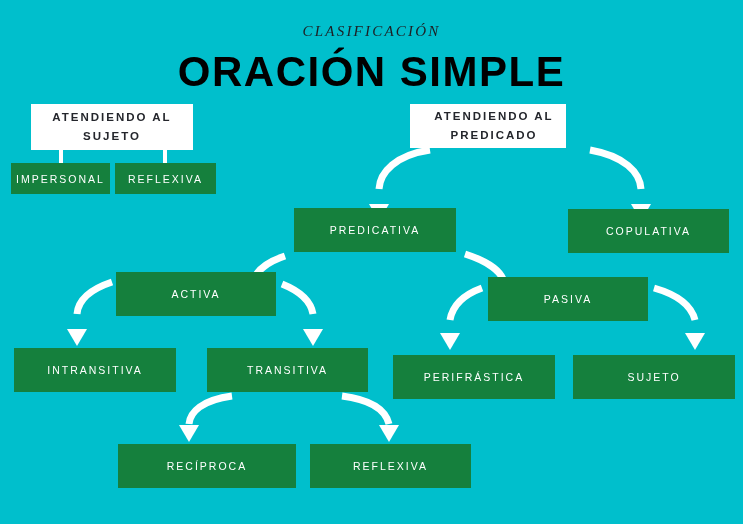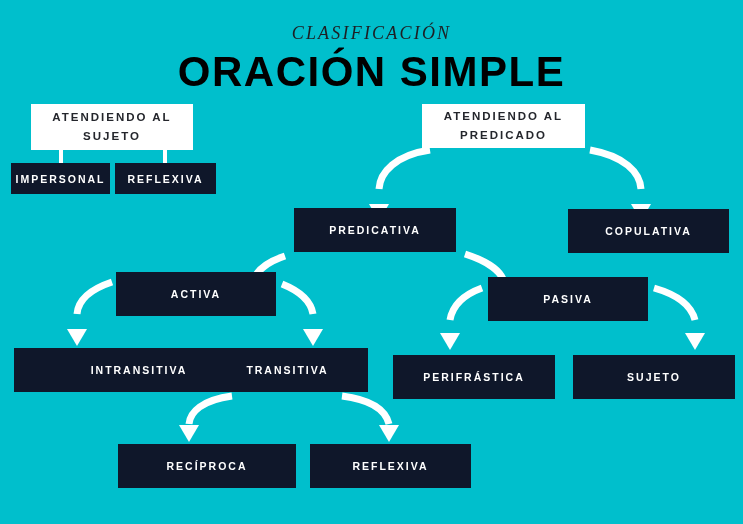--- a/index.html
+++ b/index.html
@@ -24,21 +24,21 @@
     pointer-events: none;
   }
   .subtitle {
     position: absolute;
     left: 0;
     top: 23px;
     width: 743px;
     text-align: center;
     font-family: "Liberation Serif", serif;
     font-style: italic;
-    font-size: 18px;
+    font-size: 15px;
     letter-spacing: 2.2px;
     color: #1d1f24;
   }
   .maintitle {
     position: absolute;
     left: 0;
     top: 48px;
     width: 743px;
     text-align: center;
     font-family: "Liberation Sans", sans-serif;
@@ -55,28 +55,28 @@
     align-items: center;
     justify-content: center;
     text-align: center;
     font-size: 11.5px;
     font-weight: bold;
     letter-spacing: 2.0px;
     line-height: 1.65;
   }
   .dbox {
     position: absolute;
-    background: #0f172a;
+    background: #15803d;
     color: #ffffff;
     display: flex;
     align-items: center;
     justify-content: center;
     text-align: center;
     font-size: 10.5px;
-    font-weight: bold;
+    font-weight: normal;
     letter-spacing: 2.0px;
   }
   .stub {
     position: absolute;
     background: #ffffff;
     width: 4px;
   }
 </style>
 </head>
 <body>
@@ -114,29 +114,29 @@
   </svg>
 
   <div class="wbox" style="left:31px; top:104px; width:162px; height:46px;">ATENDIENDO AL SUJETO</div>
 
   <div class="stub" style="left:59px; top:150px; height:14px;"></div>
   <div class="stub" style="left:163px; top:150px; height:14px;"></div>
 
   <div class="dbox" style="left:11px; top:163px; width:99px; height:31px;">IMPERSONAL</div>
   <div class="dbox" style="left:115px; top:163px; width:101px; height:31px;">REFLEXIVA</div>
 
-  <div class="wbox" style="left:422px; top:104px; width:163px; height:44px;">ATENDIENDO AL PREDICADO</div>
+  <div class="wbox" style="left:410px; top:104px; width:144px; height:44px;padding-left:12px;">ATENDIENDO AL PREDICADO</div>
 
   <div class="dbox" style="left:294px; top:208px; width:162px; height:44px;">PREDICATIVA</div>
   <div class="dbox" style="left:568px; top:209px; width:161px; height:44px;">COPULATIVA</div>
 
   <div class="dbox" style="left:116px; top:272px; width:160px; height:44px;">ACTIVA</div>
   <div class="dbox" style="left:488px; top:277px; width:160px; height:44px;">PASIVA</div>
 
-  <div class="dbox" style="left:14px; top:348px; width:162px; height:44px;padding-left:44px;">INTRANSITIVA</div>
+  <div class="dbox" style="left:14px; top:348px; width:162px; height:44px;">INTRANSITIVA</div>
   <div class="dbox" style="left:207px; top:348px; width:161px; height:44px;">TRANSITIVA</div>
   <div class="dbox" style="left:393px; top:355px; width:162px; height:44px;">PERIFRÁSTICA</div>
   <div class="dbox" style="left:573px; top:355px; width:162px; height:44px;">SUJETO</div>
 
   <div class="dbox" style="left:118px; top:444px; width:178px; height:44px;">RECÍPROCA</div>
   <div class="dbox" style="left:310px; top:444px; width:161px; height:44px;">REFLEXIVA</div>
 
 </div>
 
 </body></html>

